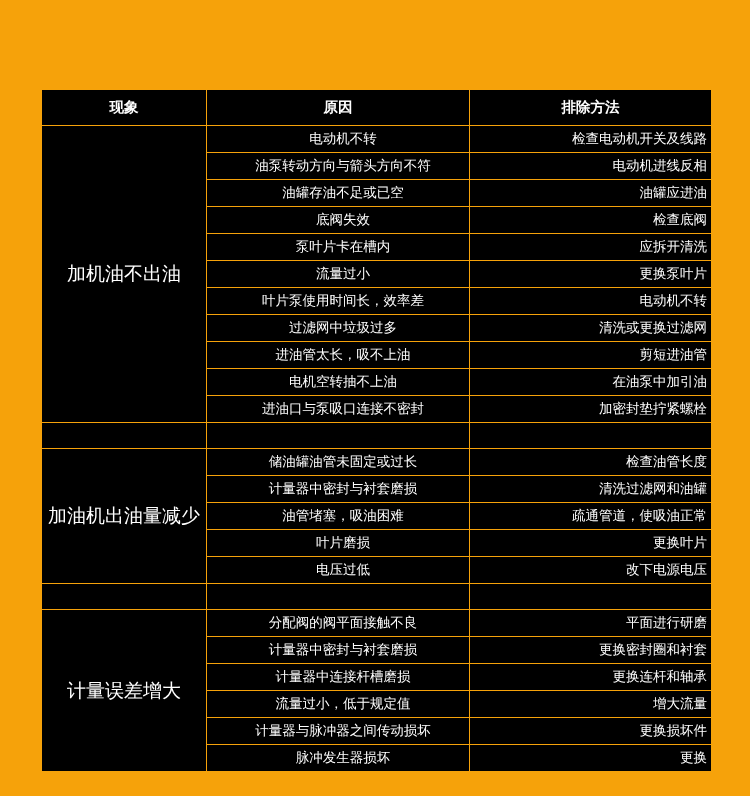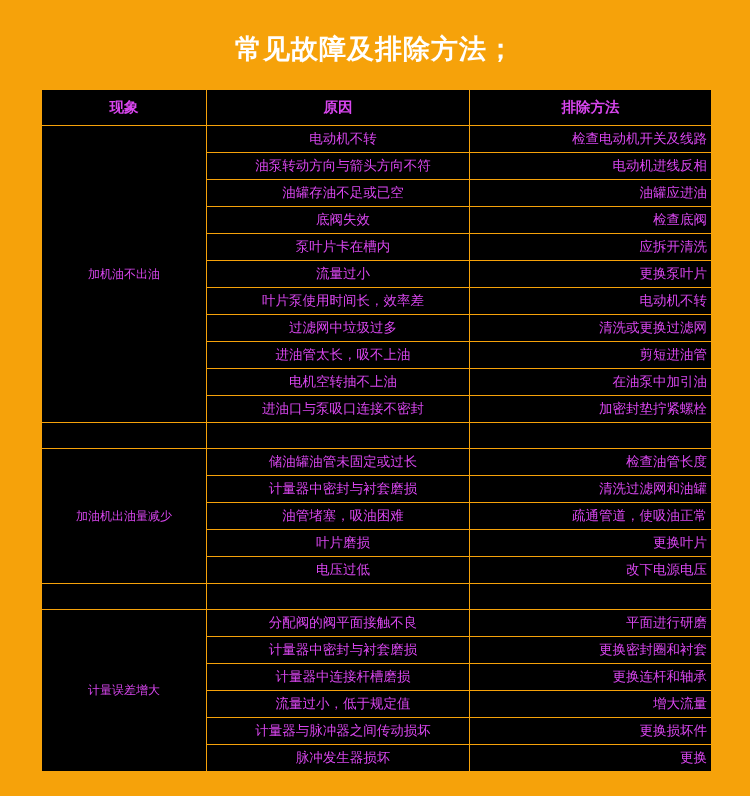--- a/index.html
+++ b/index.html
@@ -43,55 +43,54 @@
     border-collapse: collapse;
     width: 670px;
     table-layout: fixed;
     background: #000000;
   }
   col.c1 { width: 165px; }
   col.c2 { width: 263px; }
   col.c3 { width: 242px; }
   th, td {
     border: 1px solid #f6a20a;
-    color: #d946ef;
+    color: #ffffff;
     font-size: 13.5px;
     height: 27px;
     padding: 0 4px;
     vertical-align: middle;
     line-height: 1.25;
   }
   thead th {
     height: 36px;
     font-size: 14.5px;
     font-weight: bold;
     text-align: center;
   }
   td.cat {
     text-align: center;
-    font-size: 12px;
+    font-size: 19px;
     vertical-align: middle;
   }
   td.reason {
     text-align: center;
     padding-left: 14px;
   }
   td.fix {
     text-align: right;
     padding-left: 12px;
   }
   tr.spacer td {
     height: 26px;
   }
 </style>
 </head>
 <body>
 
 <div class="page">
-  <div class="title">常见故障及排除方法；</div>
 
   <div class="table-wrap">
     <table>
       <colgroup>
         <col class="c1">
           <col class="c2">
           <col class="c3">
       </colgroup>
       <thead>
         <tr>

